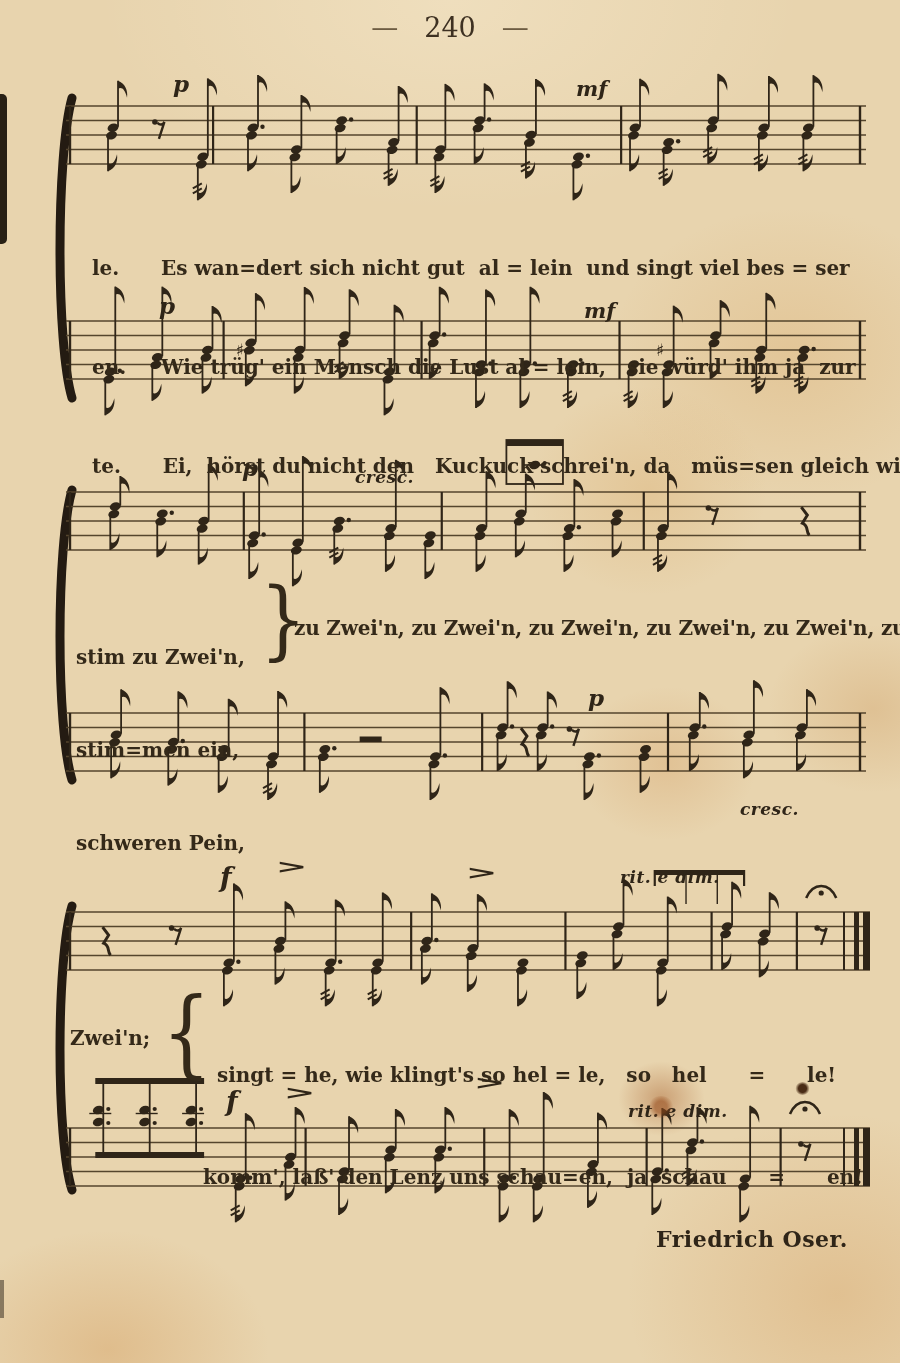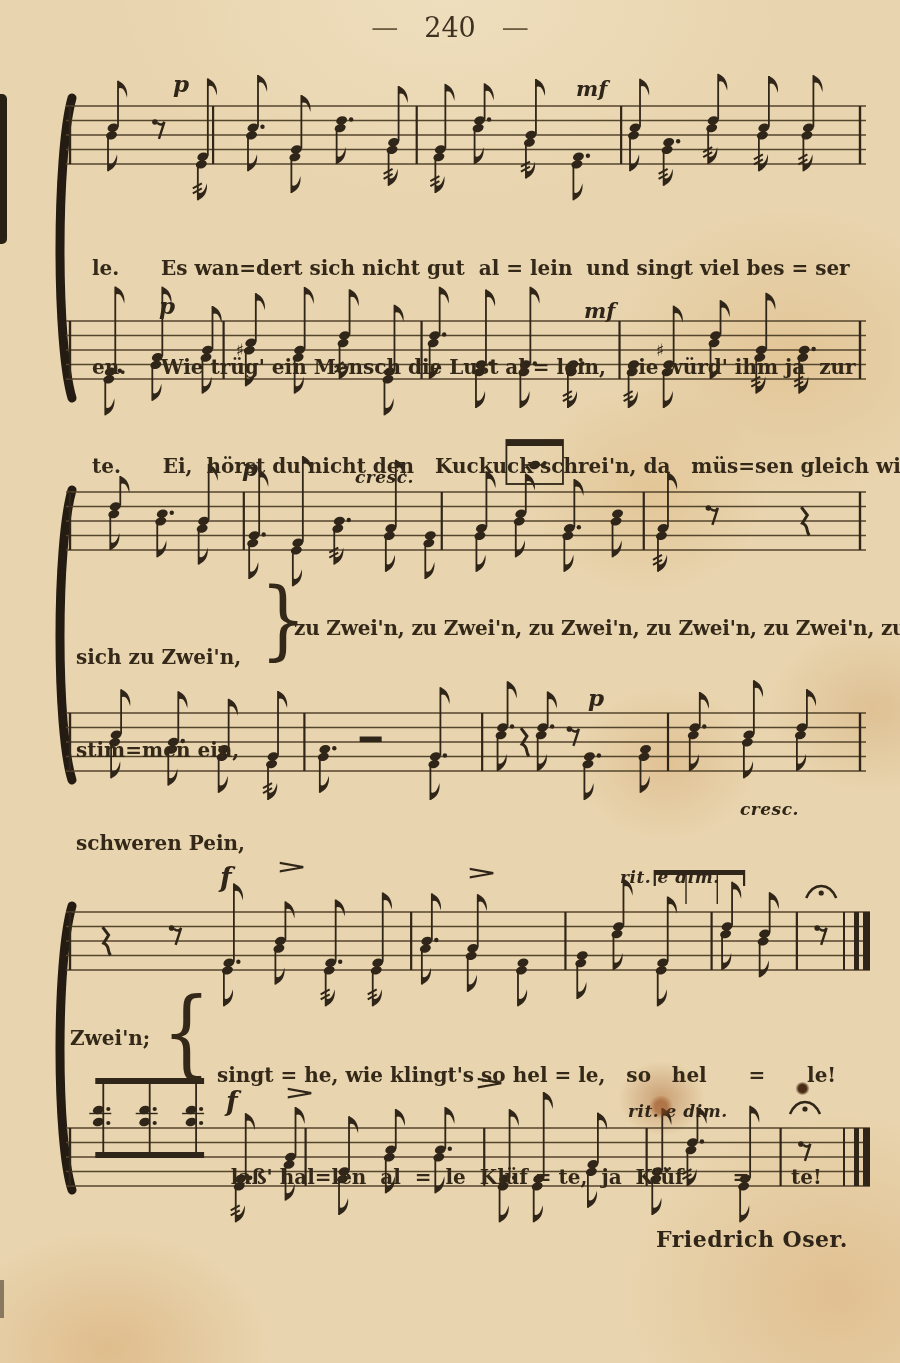--- a/index.html
+++ b/index.html
@@ -716,32 +716,32 @@
   <span class="accent" style="left:482px;top:1074px;">&gt;</span>
   <span class="dyn small" style="left:628px;top:1086px;">rit. e dim.</span>
 
   <div class="verse" style="left:92px;top:186px;">
     <div>le.      Es wan=dert sich nicht gut  al = lein  und singt viel bes = ser</div>
     <div>en.     Wie trüg' ein Mensch die Lust al = lein,   sie würd' ihm ja  zur</div>
     <div>te.      Ei,  hörst du nicht den   Kuckuck schrei'n, da   müs=sen gleich wir</div>
   </div>
 
   <div class="verse tight" style="left:76px;top:580px;">
-    <div>sich zu Zwei'n,</div>
+    <div>stim zu Zwei'n,</div>
     <div>stim=men ein,</div>
     <div>schweren Pein,</div>
   </div>
   <span class="brace-glyph" style="left:256px;top:576px;font-size:86px;transform:scaleX(.85);">}</span>
   <span class="verse" style="left:294px;top:612px;letter-spacing:-0.2px;">zu Zwei'n, zu Zwei'n, zu Zwei'n, zu Zwei'n, zu Zwei'n, zu</span>
 
   <span class="verse" style="left:70px;top:1022px;">Zwei'n;</span>
   <span class="brace-glyph" style="left:156px;top:984px;font-size:96px;transform:scaleX(.8);">{</span>
   <div class="verse" style="left:203px;top:990px;line-height:34px;">
     <div>  singt = he, wie klingt's so hel = le,   so   hel      =      le!</div>
-    <div>    laß' hal=len  al  =  le  Klüf = te,  ja  Klüf       =      te!</div>
+    <div>komm', laß' den Lenz uns schau=en,  ja  schau      =      en!</div>
   </div>
 
   <span class="attr" style="left:656px;top:1226px;">Friedrich Oser.</span>
 
   <div class="edge" style="left:0;top:94px;width:7px;height:150px;border-radius:0 5px 5px 0;opacity:.92;"></div>
   <div class="edge" style="left:0;top:1280px;width:4px;height:38px;opacity:.45;"></div>
   <div class="spot" style="left:795px;top:1082px;width:15px;height:13px;background:radial-gradient(circle,#4a2c16 0 40%,transparent 72%);"></div>
   <div class="spot" style="left:648px;top:1096px;width:26px;height:22px;background:radial-gradient(circle,rgba(150,75,28,.55) 0 35%,transparent 72%);"></div>
 
 </div>

